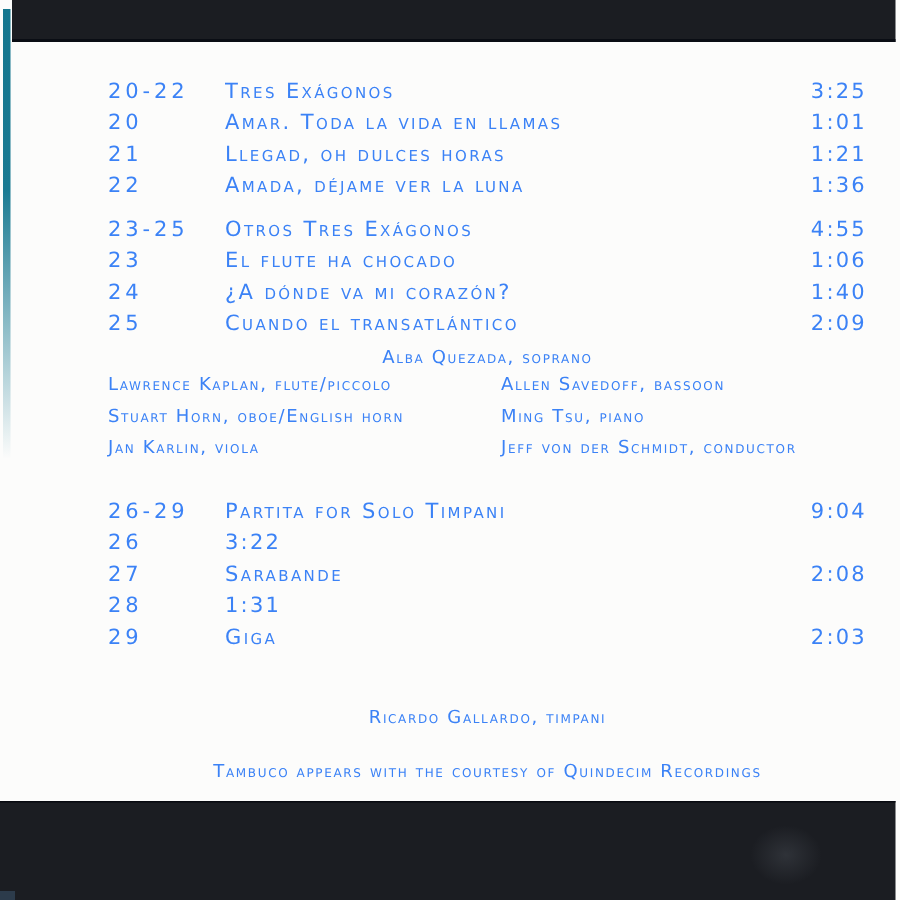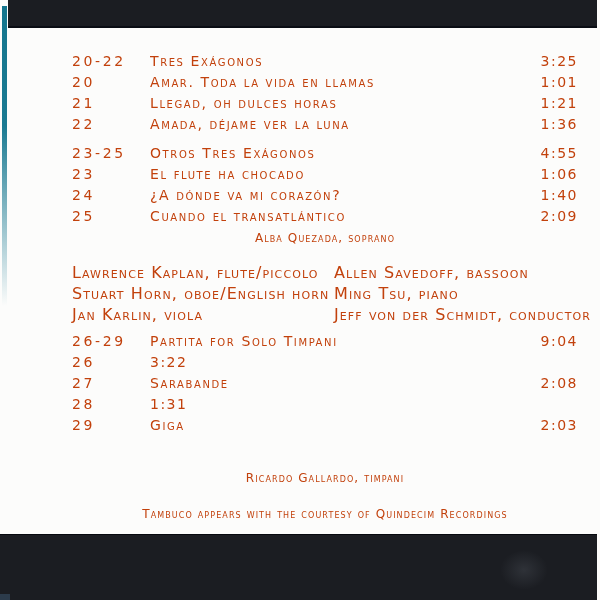--- a/index.html
+++ b/index.html
@@ -1,19 +1,19 @@
 <!DOCTYPE html>
 <html><head>
 <meta charset="utf-8">
 <style>
   html,body{margin:0;padding:0;background:#e8e8e8;}
   .page{
     position:relative;width:600px;height:600px;margin:0 auto;
     background:#fcfcfb;overflow:hidden;
-    font-family:"DejaVu Sans",sans-serif;color:#c2410c;
+    font-family:"DejaVu Sans",sans-serif;color:#3b82f6;
   }
   .bar{position:absolute;background:#1b1d22;}
   .top-bar{left:8px;right:3px;top:0;height:26px;border-bottom:2px solid #0a0d14;}
   .bottom-bar{left:0;right:3px;top:534px;height:66px;border-top:1px solid #07090f;}
   .teal-strip{
     position:absolute;left:2px;top:6px;width:5px;height:300px;
     background:linear-gradient(180deg,#15768e 0%,#1a7a92 40%,rgba(26,122,146,0) 100%);
   }
   .tracks{
     position:absolute;left:72px;width:506px;
@@ -24,22 +24,22 @@
   .num{width:78px;flex:none;letter-spacing:2.6px;}
   .title{flex:1;white-space:nowrap;overflow:hidden;}
   .dur{flex:none;letter-spacing:1.5px;}
   .credit{
     position:absolute;left:72px;width:506px;height:20px;line-height:20px;
     text-align:center;font-size:12px;font-variant:small-caps;letter-spacing:1.1px;
     white-space:nowrap;
   }
   .soprano{top:228px}.timpani{top:468px}.footer-note{top:504px}
   .performers{
-    position:absolute;left:72px;top:262px;width:506px;height:66px;
-    font-size:16px;font-variant:small-caps;letter-spacing:1.1px;
+    position:absolute;left:72px;top:246px;width:506px;height:66px;
+    font-size:12px;font-variant:small-caps;letter-spacing:1.1px;
   }
   .perf-col{position:absolute;top:0;}
   .perf-left{left:0}.perf-right{left:262px}
   .perf-col div{height:21px;line-height:21px;white-space:nowrap;}
   .watermark{
     position:absolute;left:500px;top:550px;width:48px;height:40px;border-radius:50%;
     background:radial-gradient(ellipse at center,rgba(150,160,172,0.16),rgba(150,160,172,0) 70%);
   }
   .corner-patch{position:absolute;left:0;top:594px;width:10px;height:6px;background:#3d5a73;opacity:.5;}
 </style>

